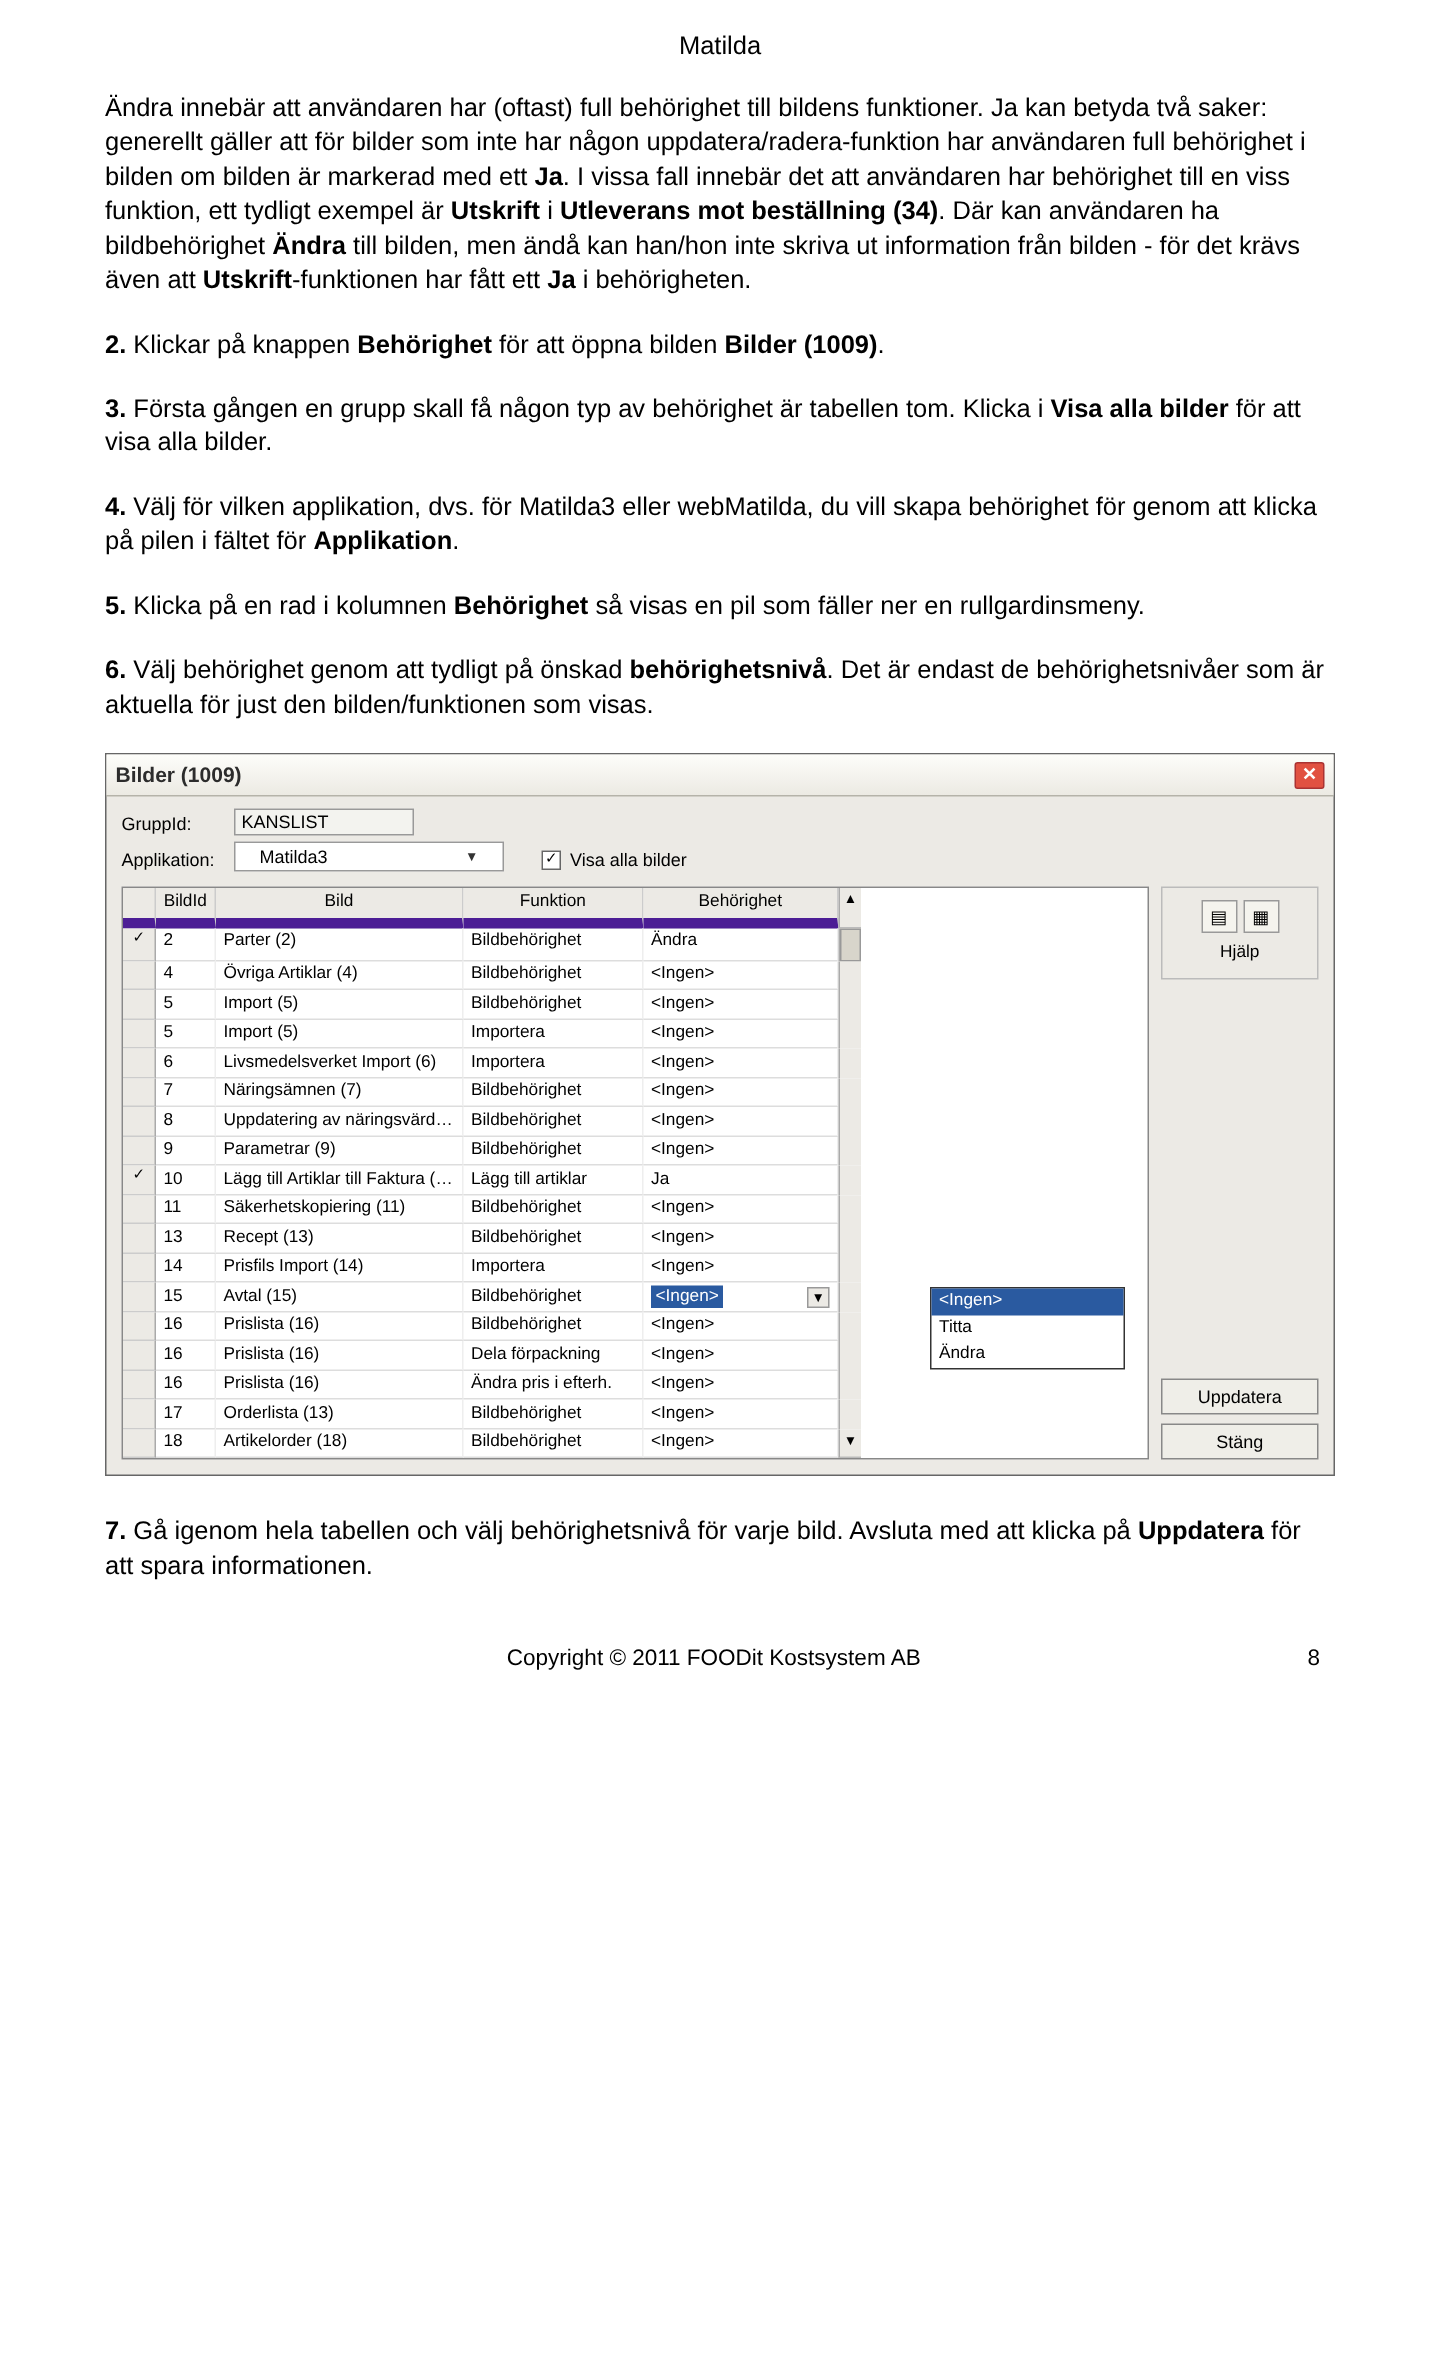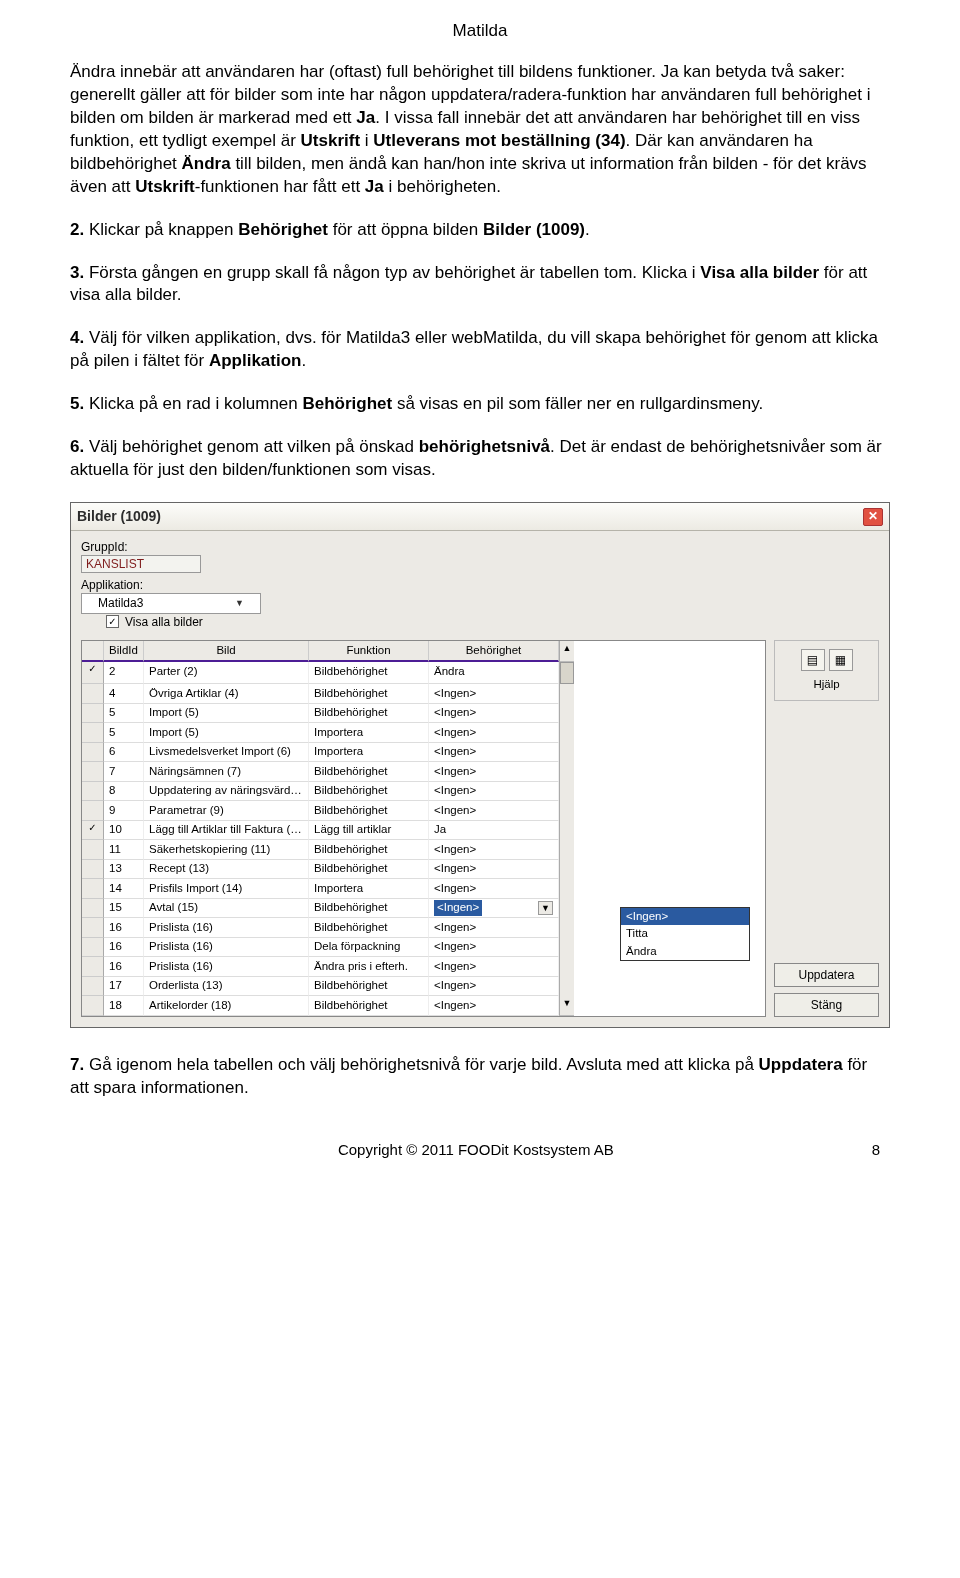--- a/index.html
+++ b/index.html
@@ -7,32 +7,32 @@
 .page { padding: 20px 70px 20px 70px; }
 .header-title { text-align: center; font-size: 17px; margin-bottom: 18px; }
 .para { margin-bottom: 20px; }
 .num-item { margin-bottom: 20px; }
 .bold { font-weight: bold; }
 .app-window { border: 1px solid #666; background: #eceae5; font-family: Tahoma, Arial, sans-serif; font-size: 12px; margin: 18px 0 26px 0; }
 .titlebar { display: flex; align-items: center; background: linear-gradient(#fdfdfa, #eceae3); border-bottom: 1px solid #b5b3a9; padding: 4px 6px; }
 .titlebar-text { font-weight: bold; font-size: 14px; color: #2c2c2c; flex: 1; }
 .close-btn { width: 20px; height: 18px; background: #e15141; color: #fff; display: flex; align-items: center; justify-content: center; border: 1px solid #a33; font-size: 12px; font-weight: bold; border-radius: 2px; cursor: pointer; }
 .form-area { padding: 8px 10px 6px 10px; }
-.form-row { display: flex; align-items: flex-start; margin-bottom: 4px; flex-direction: column; }
+.form-row { display: flex; align-items: flex-end; margin-bottom: 4px; }
 .form-label { width: 75px; font-size: 12px; }
 .text-input { background: #fff; border: 1px solid #999; padding: 1px 4px; font-size: 12px; color: #888; }
-.text-input[readonly] { background: #f3f3ef; color: #7f1d1d; }
+.text-input[readonly] { background: #f3f3ef; color: #000000; }
 .combo { display: flex; align-items: center; background: #fff; border: 1px solid #999; padding: 1px 16px; font-size: 12px; width: 180px; justify-content: space-between; }
 .combo .arrow { font-size: 9px; color: #333; }
 .checkbox-wrap { display: flex; align-items: center; margin-left: 25px; gap: 6px; font-size: 12px; }
 .checkbox-box { width: 13px; height: 13px; border: 1px solid #666; background: #fff; display: flex; align-items: center; justify-content: center; font-size: 10px; }
 .body-area { display: flex; gap: 8px; padding: 0 10px 10px 10px; }
 .grid-wrap { border: 1px solid #888; background: #fff; flex: 1; position: relative; }
 .grid { display: grid; grid-template-columns: 22px 40px 165px 120px 130px 15px; font-size: 11.5px; }
-.grid-header { background: #eceae5; border-bottom: 2px solid #4c1d95; border-right: 1px solid #ccc; padding: 2px 4px; text-align: center; font-size: 11.5px; }
+.grid-header { background: #eceae5; border-bottom: 7px solid #4c1d95; border-right: 1px solid #ccc; padding: 2px 4px; text-align: center; font-size: 11.5px; }
 .grid-cell { border-bottom: 1px solid #ddd; border-right: 1px solid #eee; padding: 1.5px 5px; white-space: nowrap; overflow: hidden; text-overflow: ellipsis; }
 .row-handle { background: #eceae5; border-bottom: 1px solid #ccc; text-align: center; font-size: 10px; border-right: 1px solid #aaa; }
 .scroll-col { background: #eceae5; border-left: 1px solid #aaa; }
 .scroll-arrow { text-align: center; font-size: 9px; padding: 1px 0; border-bottom: 1px solid #bbb; }
 .scroll-thumb { background: #d8d5cb; border: 1px solid #999; height: 22px; }
 .sel-option { background: #2a5aa0; color: #fff; }
 .dropdown-popup { position: absolute; background: #fff; border: 1px solid #333; font-size: 11.5px; z-index: 10; width: 130px; }
 .dropdown-popup div { padding: 1px 5px; }
 .dd-container { position: relative; }
 .side-col { width: 105px; display: flex; flex-direction: column; gap: 8px; align-items: stretch; }
@@ -68,21 +68,21 @@
 
   <div class="num-item">
     <span class="bold">4.</span><span>  Välj för vilken applikation, dvs. för Matilda3 eller webMatilda, du vill skapa behörighet för genom att klicka på pilen i fältet för </span><span class="bold">Applikation</span><span>.</span>
   </div>
 
   <div class="num-item">
     <span class="bold">5.</span><span>  Klicka på en rad i kolumnen </span><span class="bold">Behörighet</span><span> så visas en pil som fäller ner en rullgardinsmeny.</span>
   </div>
 
   <div class="num-item">
-    <span class="bold">6.</span><span>  Välj behörighet genom att vilken på önskad </span><span class="bold">behörighetsnivå</span><span>. Det är endast de behörighetsnivåer som är aktuella för just den bilden/funktionen som visas.</span>
+    <span class="bold">6.</span><span>  Välj behörighet genom att tydligt på önskad </span><span class="bold">behörighetsnivå</span><span>. Det är endast de behörighetsnivåer som är aktuella för just den bilden/funktionen som visas.</span>
   </div>
 
   <div class="app-window">
     <div class="titlebar">
       <span class="titlebar-text">Bilder (1009)</span>
       <div class="close-btn">✕</div>
     </div>
     <div class="form-area">
       <div class="form-row">
         <span class="form-label">GruppId:</span>

